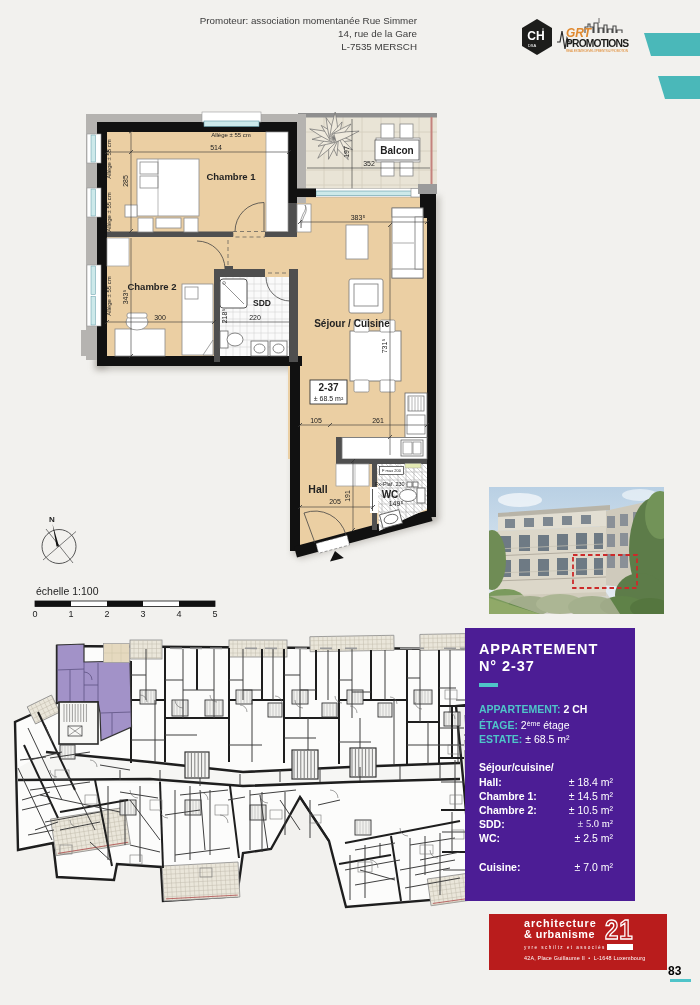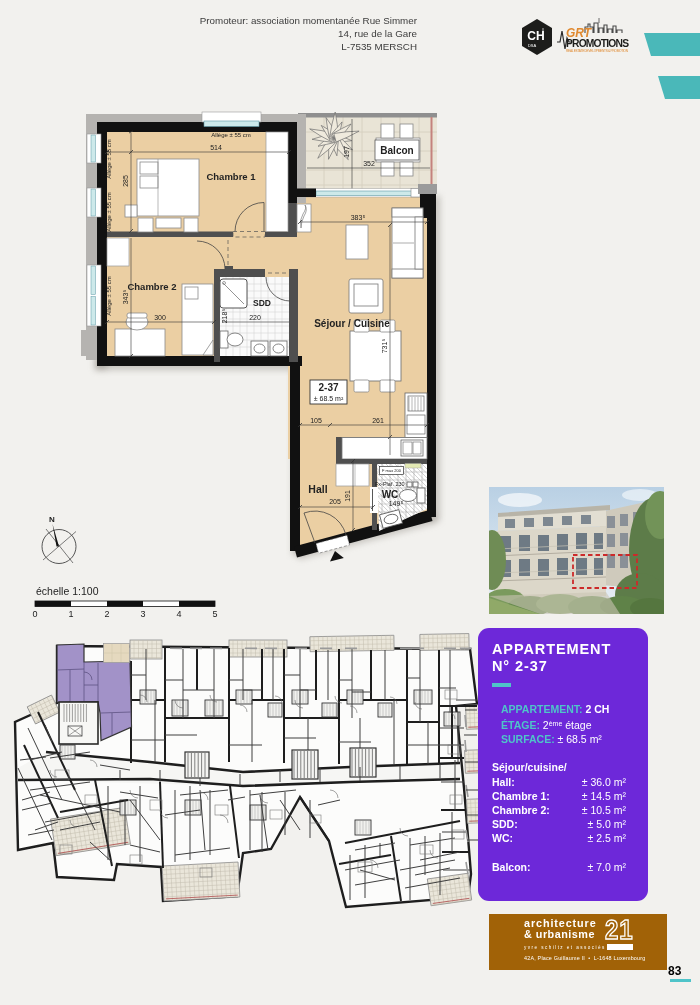--- a/index.html
+++ b/index.html
@@ -1226,42 +1226,42 @@
 
 <rect x="573" y="555" width="64" height="33" fill="none" stroke="#cc2a2a" stroke-width="1.8" stroke-dasharray="4.5,3"></rect>
 </g>
 </g>
 
 <polygon points="644,33 700,33 700,56 651,56" fill="#4ab8b9"></polygon>
 
 <polygon points="658,76 700,76 700,99 665,99" fill="#4ab8b9"></polygon>
 </svg>
 
-<div class="abs" style="left:478px;top:628px;width:170px;height:273px;background:#6d28d9;color:#fff;border-radius:11px;">
+<div class="abs" style="left:465px;top:628px;width:170px;height:273px;background:#4c1d95;color:#fff;">
   <div style="margin:13px 0 0 14px;font-size:14.5px;font-weight:bold;letter-spacing:0.9px;line-height:17px;">APPARTEMENT<br>N° 2-37</div>
 
   <div style="margin:8px 0 0 14px;width:19px;height:4px;background:#4fc4c9;"></div>
-  <div style="margin:16px 0 0 23px;font-size:10.5px;font-weight:bold;line-height:13.8px;">
+  <div style="margin:16px 0 0 14px;font-size:10.5px;font-weight:bold;line-height:13.8px;">
     <span style="color:#4fc4c9;">APPARTEMENT:</span> 2 CH<br>
     <span style="color:#4fc4c9;">ÉTAGE:</span> <span style="font-weight:normal;">2<span style="font-size:7px;vertical-align:3px;">ème</span> étage</span><br>
-    <span style="color:#4fc4c9;">SURFACE:</span> <span style="font-weight:normal;">± 68.5 m²</span>
+    <span style="color:#4fc4c9;">ESTATE:</span> <span style="font-weight:normal;">± 68.5 m²</span>
   </div>
   <div style="margin:14px 22px 0 14px;font-size:10.5px;font-weight:bold;line-height:14.2px;">
     Séjour/cuisine/<br>
-    <span>Hall:</span><span style="float:right;font-weight:normal;">± 36.0 m²</span><br>
+    <span>Hall:</span><span style="float:right;font-weight:normal;">± 18.4 m²</span><br>
     <span>Chambre 1:</span><span style="float:right;font-weight:normal;">± 14.5 m²</span><br>
     <span>Chambre 2:</span><span style="float:right;font-weight:normal;">± 10.5 m²</span><br>
-    <span>SDD:</span><span style="float:right;font-weight:normal;">± 5.0 m²</span><br>
+    <span>SDD:</span><span style="float:right;font-weight:normal;font-family:Liberation Serif, serif;">± 5.0 m²</span><br>
     <span>WC:</span><span style="float:right;font-weight:normal;">± 2.5 m²</span><br>
     <br>
-    <span>Balcon:</span><span style="float:right;font-weight:normal;">± 7.0 m²</span>
+    <span>Cuisine:</span><span style="float:right;font-weight:normal;">± 7.0 m²</span>
   </div>
 </div>
 
-<div class="abs" style="left:489px;top:914px;width:178px;height:56px;background:#a16207;color:#fff;">
+<div class="abs" style="left:489px;top:914px;width:178px;height:56px;background:#b91c1c;color:#fff;">
   <div style="position:absolute;left:35px;top:4px;font-size:10.8px;font-weight:bold;letter-spacing:0.9px;line-height:11px;">architecture<br><span style="letter-spacing:0.5px;">&amp; urbanisme</span></div>
   <div style="position:absolute;left:116px;top:0px;font-size:24px;font-weight:bold;color:rgba(0,0,0,0);-webkit-text-stroke:1.2px #ffffff;letter-spacing:1px;transform:scaleY(1.15);transform-origin:top;">21</div>
   <div style="position:absolute;left:35px;top:31px;font-size:4.6px;letter-spacing:1.45px;white-space:nowrap;">yvre schiltz et associés</div>
   <div style="position:absolute;left:118px;top:30px;width:26px;height:5.5px;background:#fff;"></div>
   <div style="position:absolute;left:35px;top:41px;font-size:5.4px;letter-spacing:0.2px;white-space:nowrap;">42A, Place Guillaume II&nbsp;&nbsp;•&nbsp;&nbsp;L-1648 Luxembourg</div>
 </div>
 
 <div class="abs" style="left:668px;top:964px;width:30px;font-size:12px;font-weight:bold;color:#000000;">83</div>
 <div class="abs" style="left:670px;top:979px;width:21px;height:2.5px;background:#4fc4c9;"></div>
 </div>

